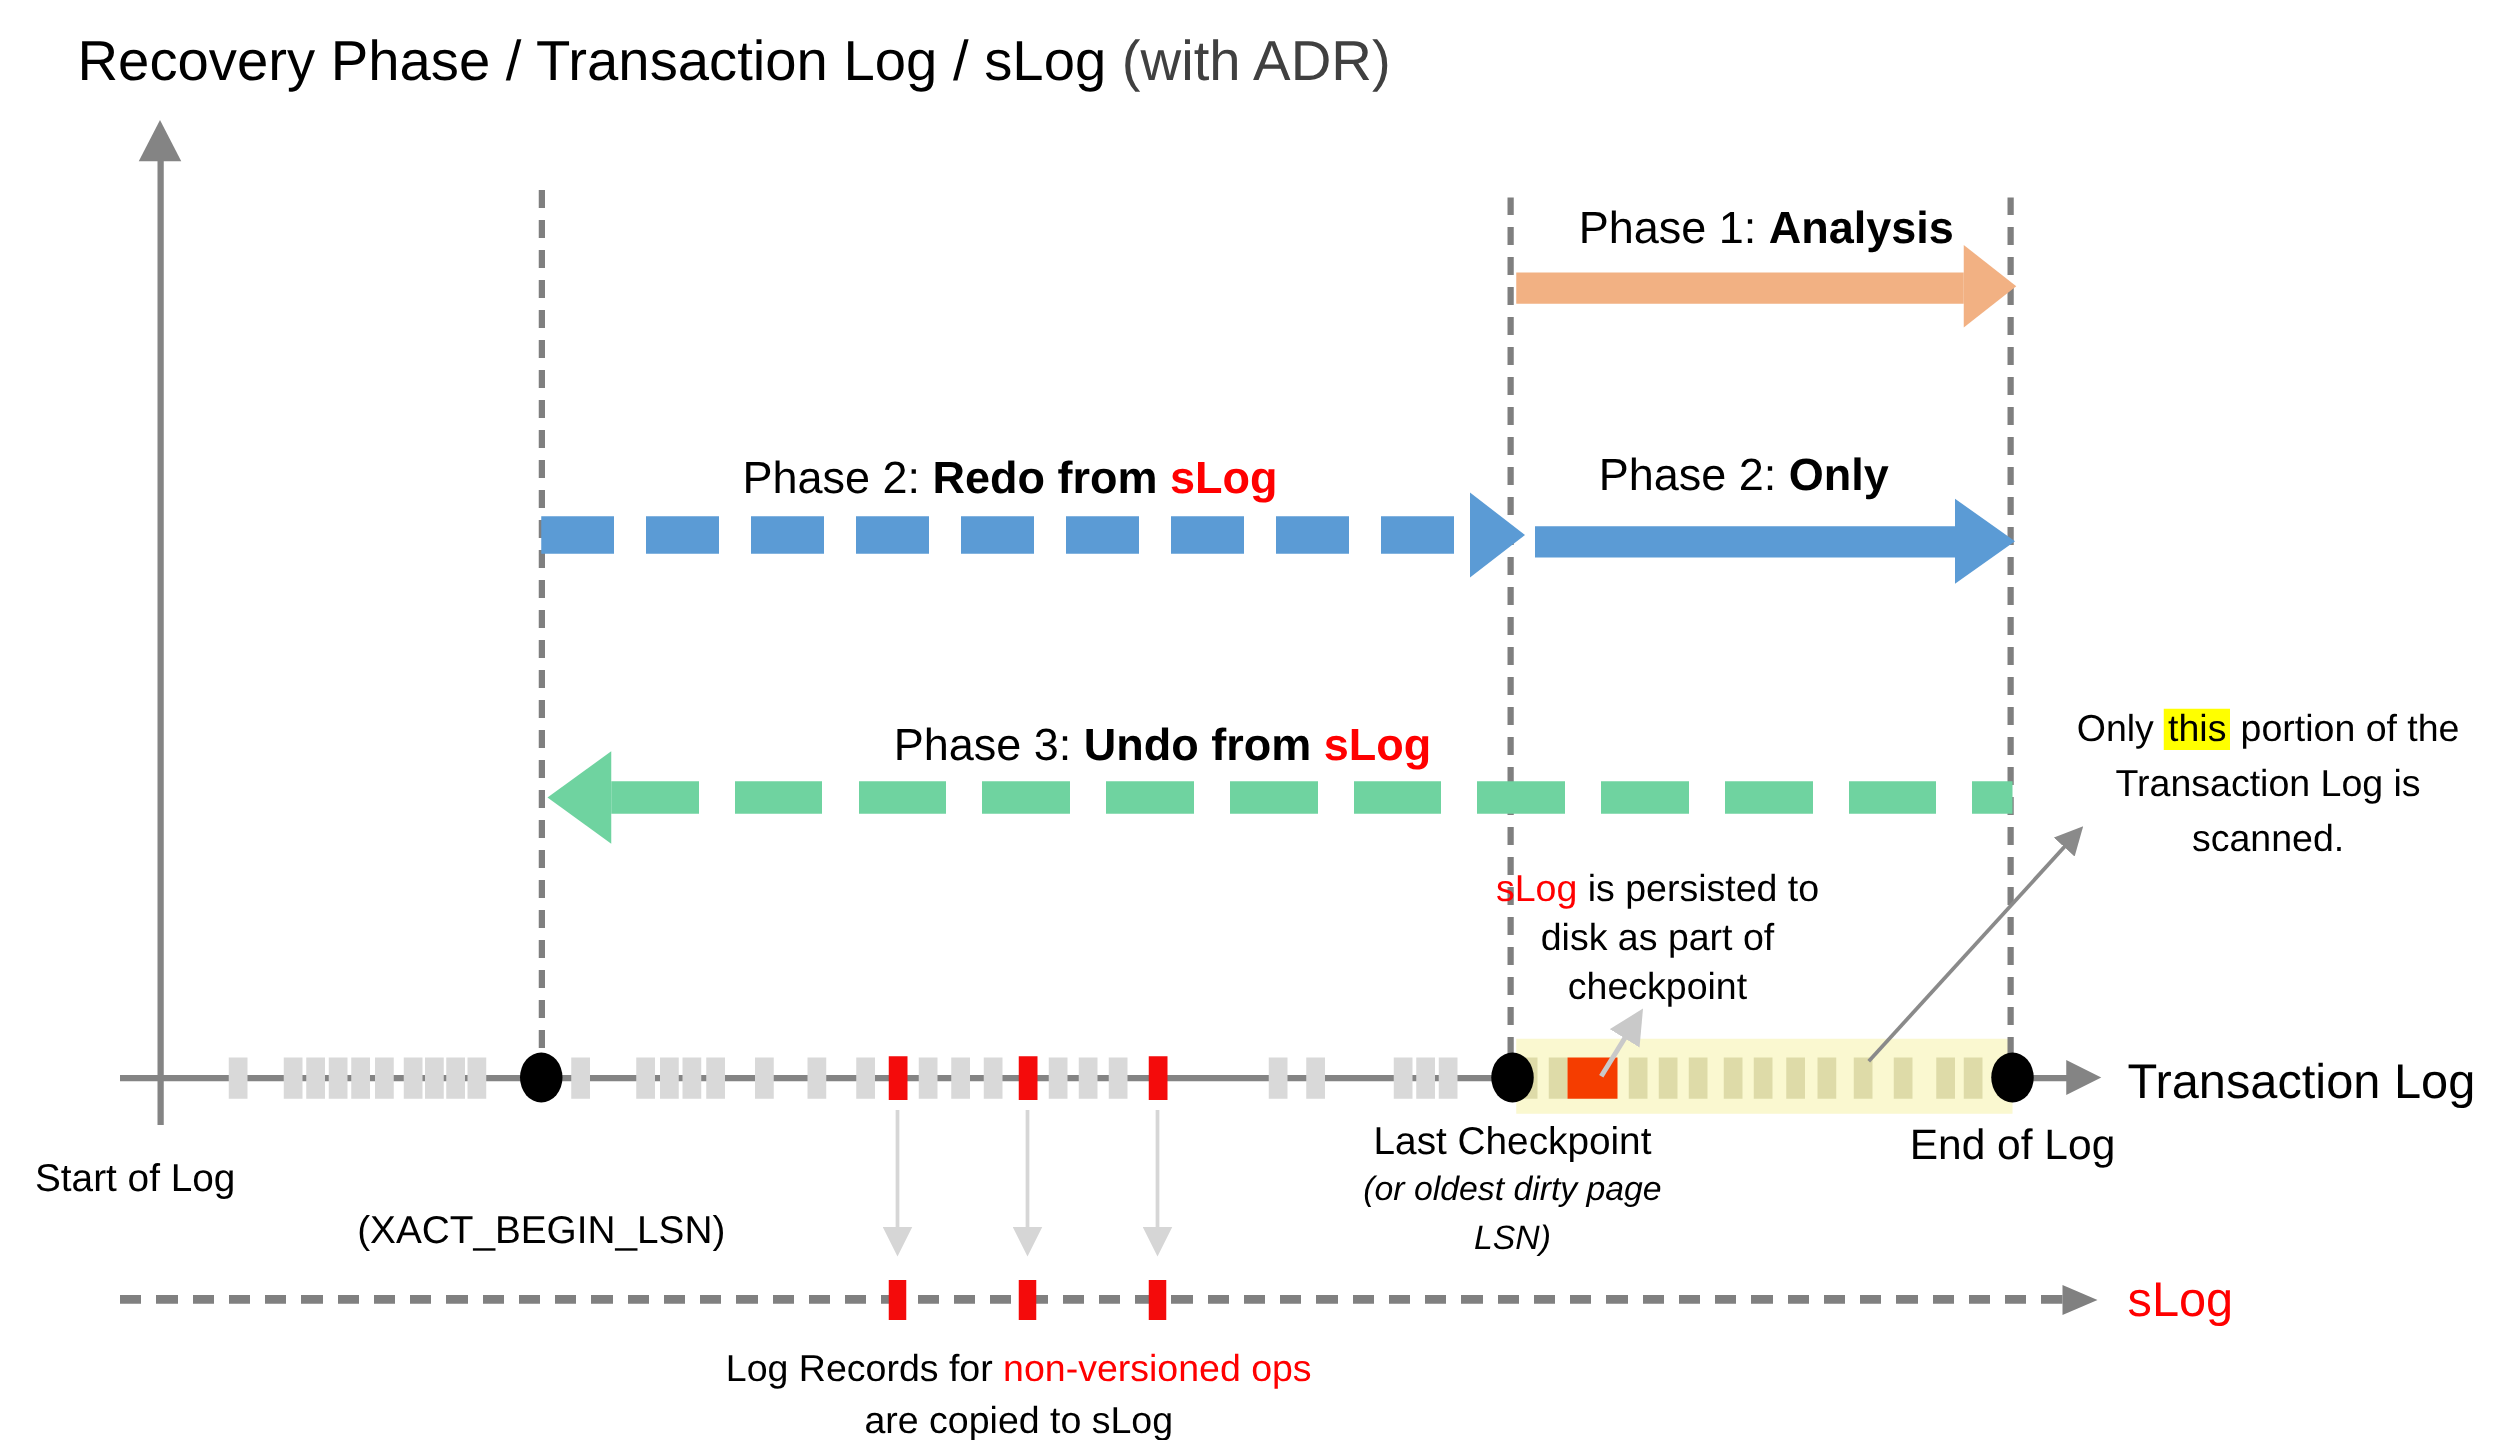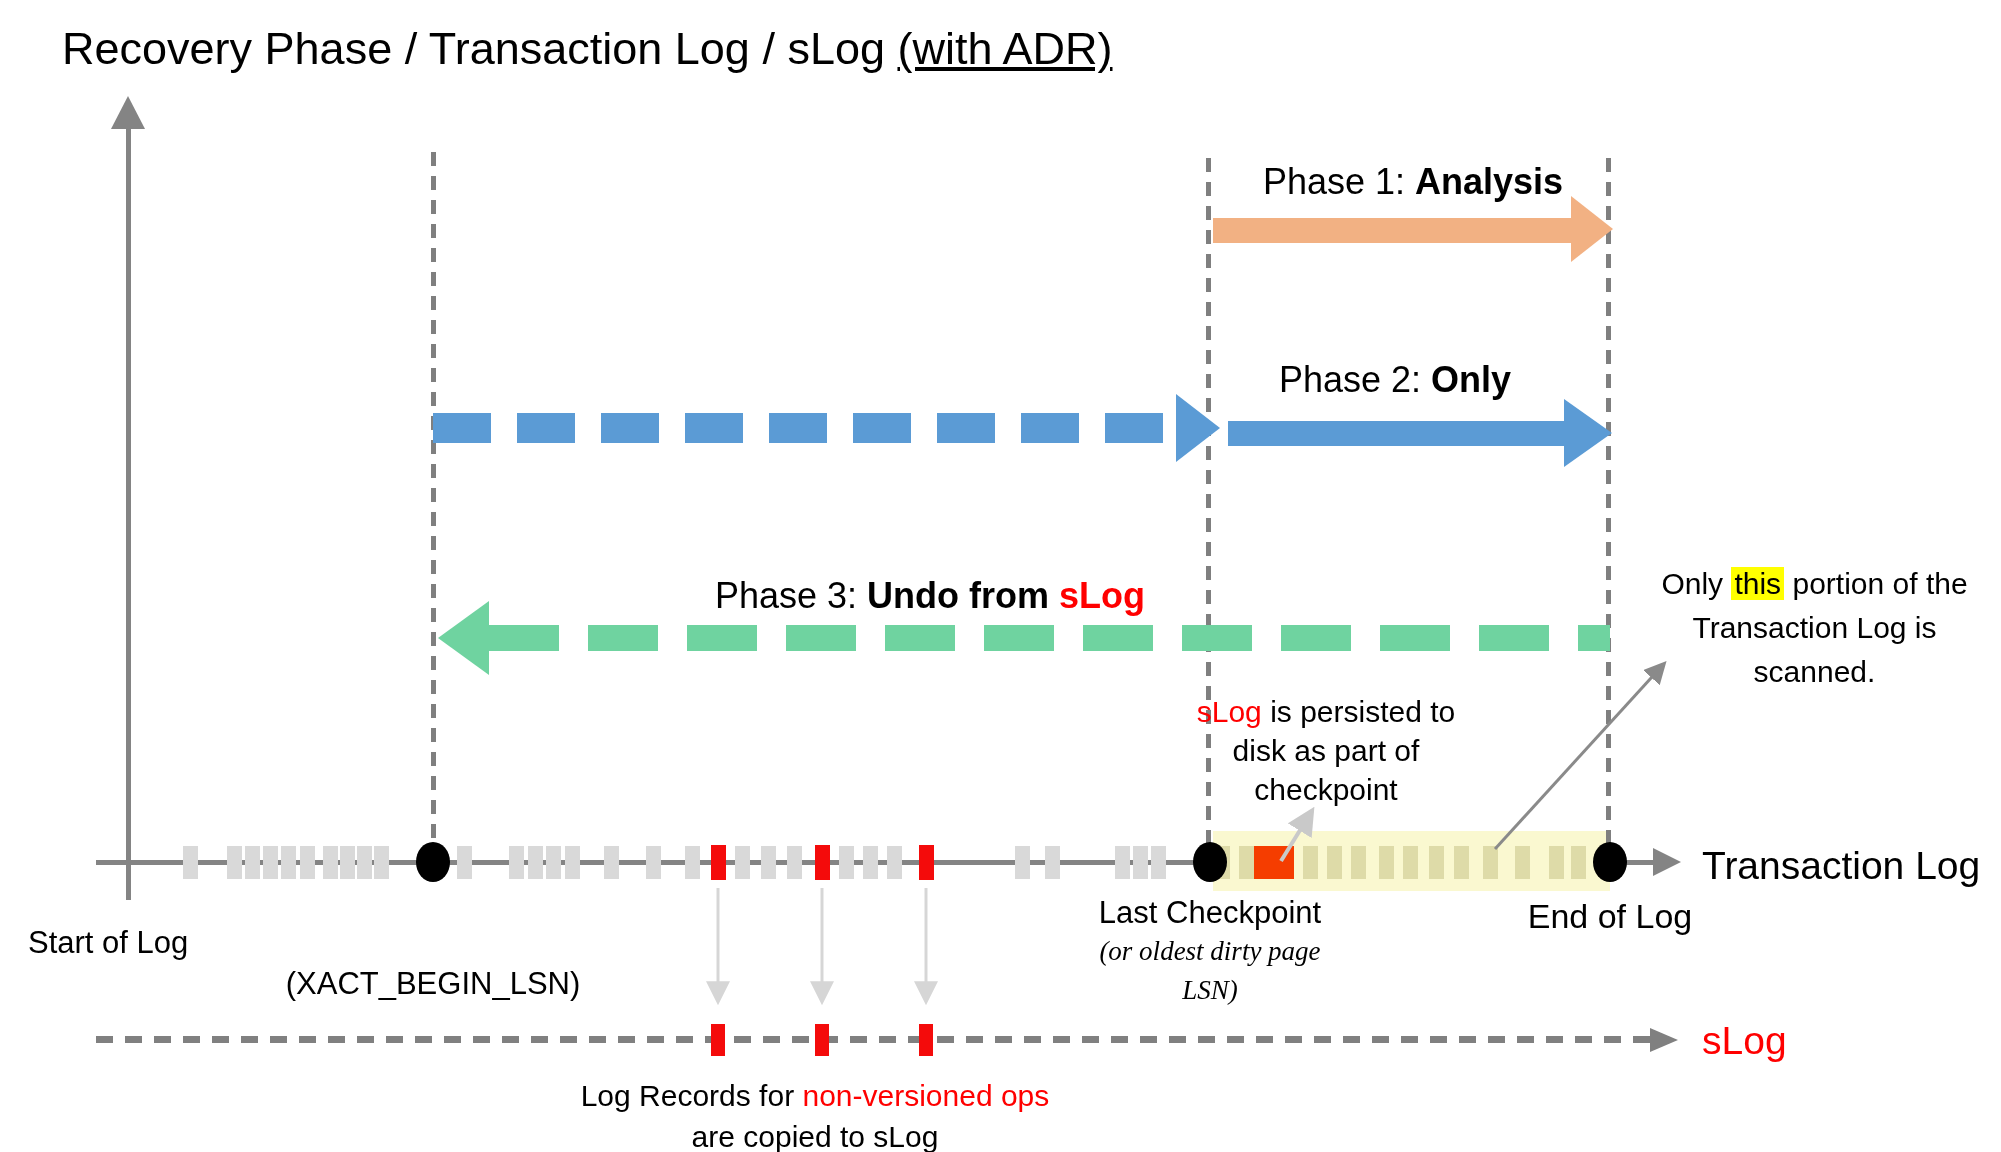--- a/index.html
+++ b/index.html
@@ -59,36 +59,36 @@
     background:repeating-linear-gradient(to right,#808080 0 17px,transparent 17px 29px);}
   #slog-head{left:1650px; top:1028px; width:0; height:0; z-index:2;
     border-top:12px solid transparent; border-bottom:12px solid transparent;
     border-left:28px solid #808080;}
   
   #ann{left:0; top:0; width:2001px; height:1152px; z-index:6; pointer-events:none;}
   
   .txt{position:absolute; z-index:7; line-height:1.2;}
   .ctr{text-align:center;}
   #title{left:62px; top:22px; font-size:45px;}
-  #title .green{color:#000000;text-decoration:underline;}
+  #title .green{color:#404040;}
   .phase-lbl{font-size:36px;}
   .phase-lbl b{font-weight:bold;}
   .red-txt{color:#FF0000;}
   #lbl-phase1{left:1213px; width:400px; top:160px;}
   #lbl-phase2-slog{left:413px; width:790px; top:360px;}
   #lbl-phase2{left:1195px; width:400px; top:358px;}
   #lbl-phase3{left:530px; width:800px; top:574px;}
   #note-scanned{left:1628px; width:373px; top:562px; font-size:30px; line-height:44px;}
   #note-scanned .hl{background:#FFFF00; padding:0 3px;}
   #note-persisted{left:1176px; width:300px; top:692px; font-size:30px; line-height:39px;}
   #note-copied{left:510px; width:610px; top:1075px; font-size:30px; line-height:41px;}
   #lbl-start{left:28px; top:924px; font-size:31px;}
   #lbl-oldest{left:258px; width:350px; top:918px; font-size:31px; line-height:44px;}
   #lbl-checkpoint{left:1060px; width:300px; top:894px; font-size:31px;}
-  #lbl-checkpoint .ital{font-style:italic; font-size:27px; line-height:37px;font-family:Liberation Serif, serif;}
+  #lbl-checkpoint .ital{font-style:italic; font-size:27px; line-height:37px;}
   #lbl-end{left:1520px; width:180px; top:896px; font-size:34px;}
   #lbl-txlog{left:1702px; top:843px; font-size:39px;}
   #lbl-slog{left:1702px; top:1018px; font-size:39px; color:#FF0000;}
 </style>
 </head>
 <body>
 
 <div id="canvas">
 
   <div class="abs" id="scan-band"></div>
@@ -141,20 +141,23 @@
   </svg>
 
   <div class="txt" id="title">
     <span>Recovery Phase / Transaction Log / sLog </span><span class="green">(with ADR)</span>
   </div>
 
   <div class="txt ctr phase-lbl" id="lbl-phase1">
     <span>Phase 1: </span><b>Analysis</b>
   </div>
 
+  <div class="txt ctr phase-lbl" id="lbl-phase2-slog">
+    <span>Phase 2: </span><b>Redo from </b><b class="red-txt">sLog</b>
+  </div>
 
   <div class="txt ctr phase-lbl" id="lbl-phase2">
     <span>Phase 2: </span><b>Only</b>
   </div>
 
   <div class="txt ctr phase-lbl" id="lbl-phase3">
     <span>Phase 3: </span><b>Undo from </b><b class="red-txt">sLog</b>
   </div>
 
   <div class="txt ctr" id="note-scanned">

